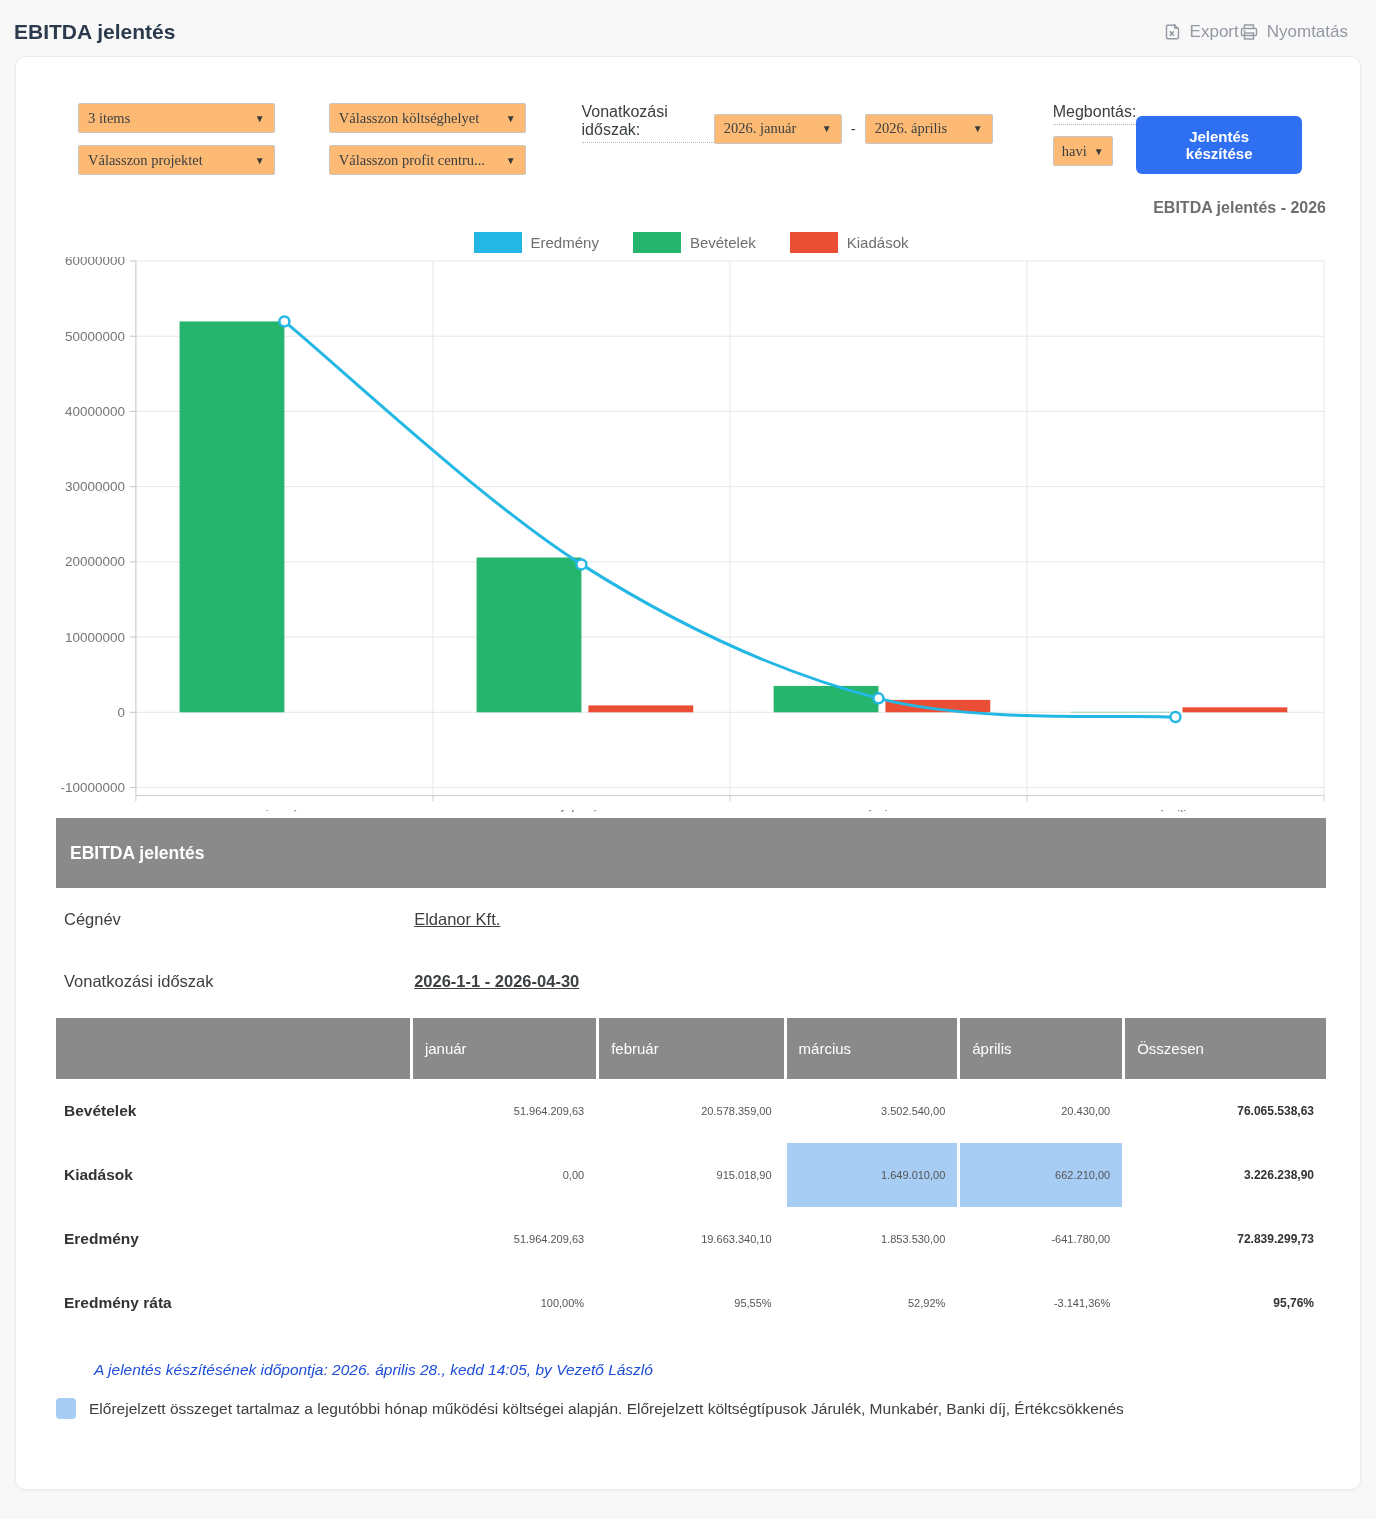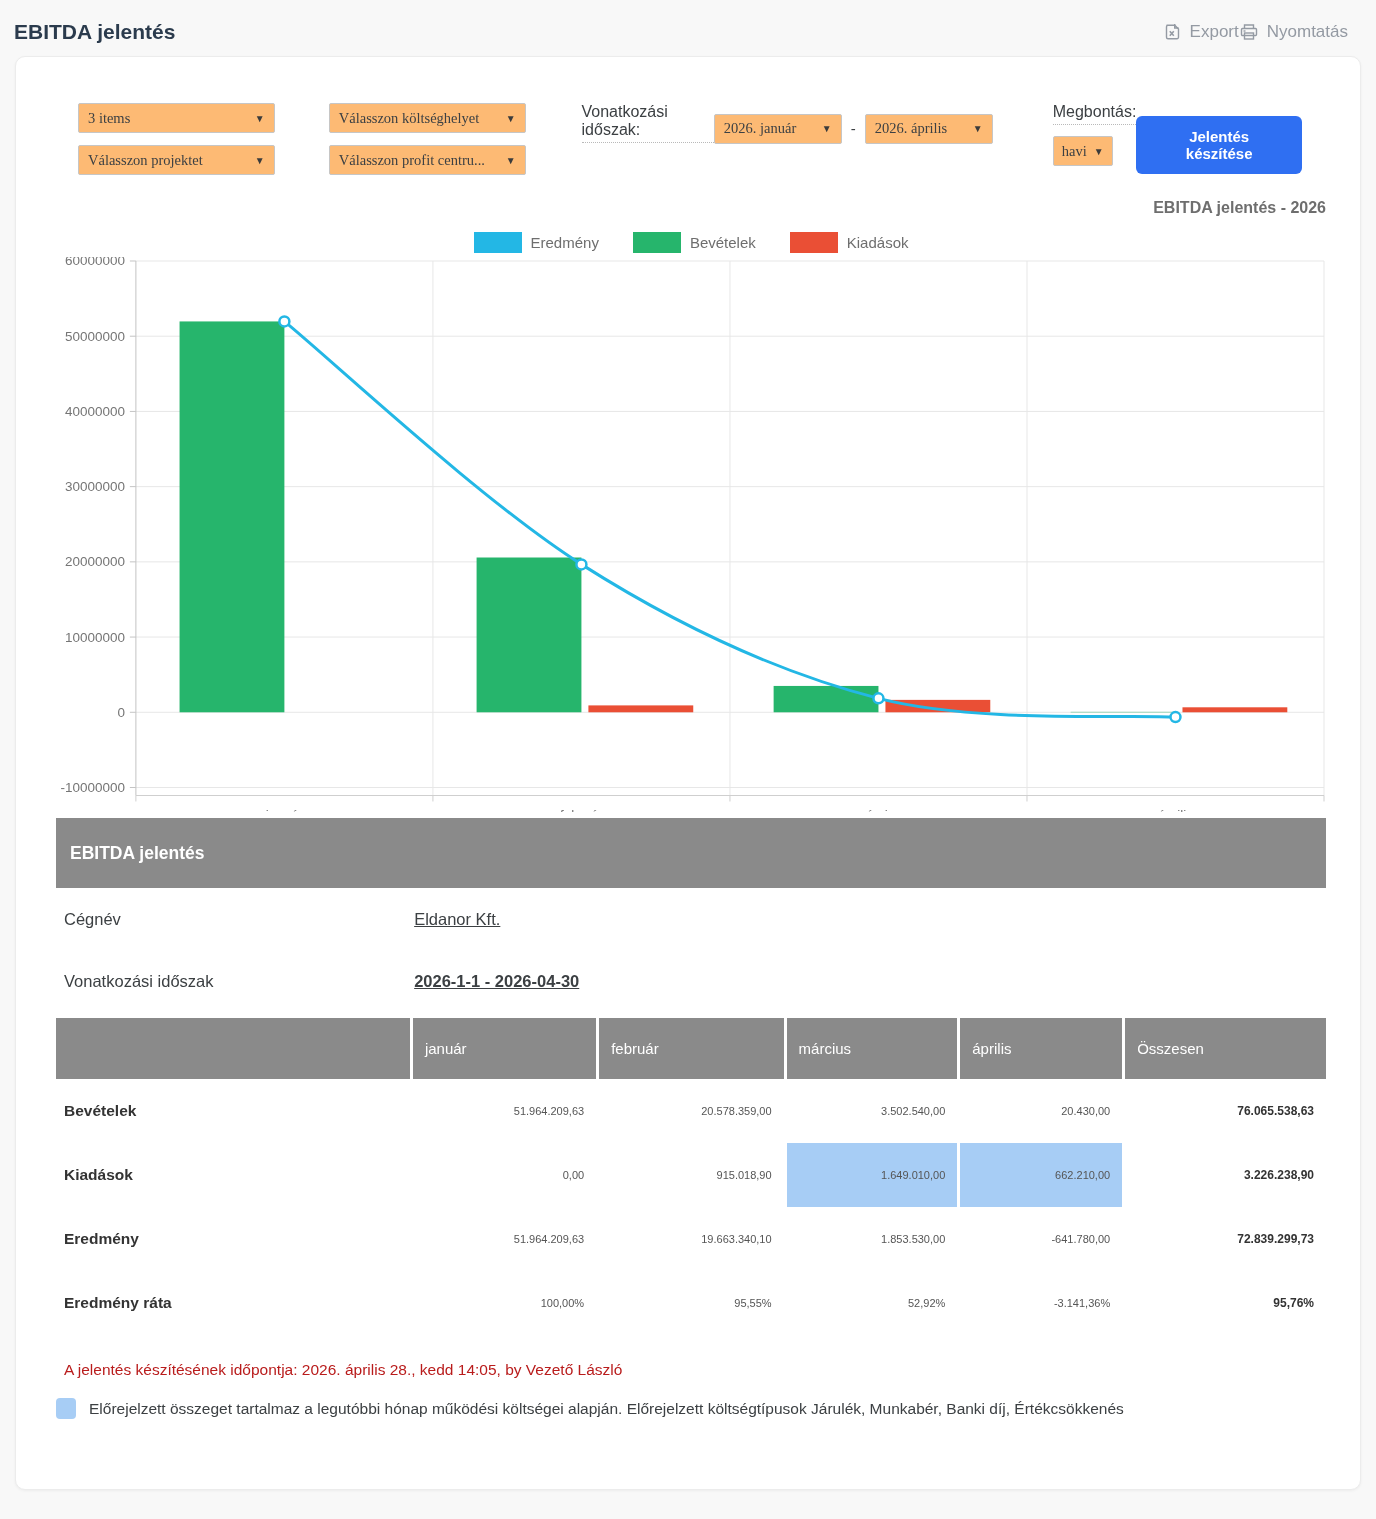--- a/index.html
+++ b/index.html
@@ -57,21 +57,21 @@
   .info-value.bold { font-weight:700; }
 
   table.report { width:calc(100% + 6px); margin:6px -3px 0 -3px; border-collapse:separate; border-spacing:3px 0; }
   table.report th { background:#8a8a8a; color:#fff; font-weight:400; font-size:15px; text-align:left;
                     padding:22px 12px; }
   table.report td { padding:23px 12px; font-size:11px; color:#555; text-align:right; vertical-align:middle; }
   table.report td.row-label { text-align:left; font-size:15.5px; font-weight:700; color:#333; padding-left:8px; }
   table.report td.total { font-weight:700; font-size:12px; color:#333; }
   table.report td.hl { background:var(--hl,#a7cdf5); }
 
-  .generated-note { margin-top:26px; padding-left:8px; font-size:15.5px; color:#b91c1c; }
+  .generated-note { margin-top:26px; padding-left:8px; font-style:italic; font-size:15.5px; color:#1d4ed8;margin-left:30px; }
   .forecast-note { margin-top:19px; display:flex; align-items:center; gap:13px; }
   .note-square { flex:none; width:20px; height:21px; border-radius:4px; background:var(--hl,#a7cdf5); }
   .note-text { font-size:15.5px; color:#3c4043; }
 </style>
 </head>
 <body>
 
 <div class="page-header">
   <div class="page-title">EBITDA jelentés</div>
   <div class="header-actions">

